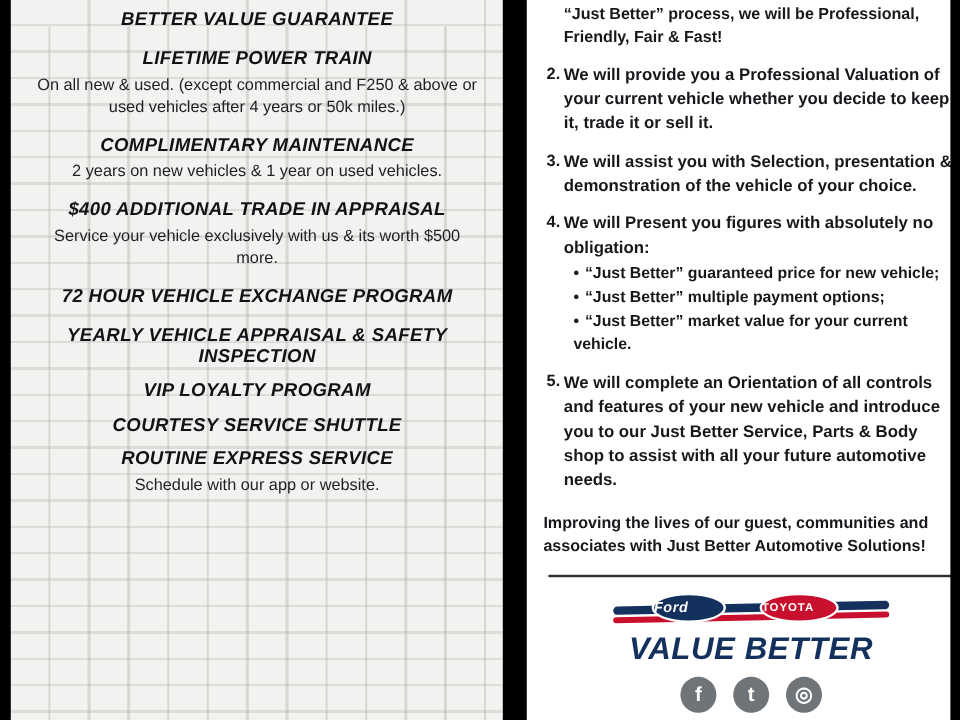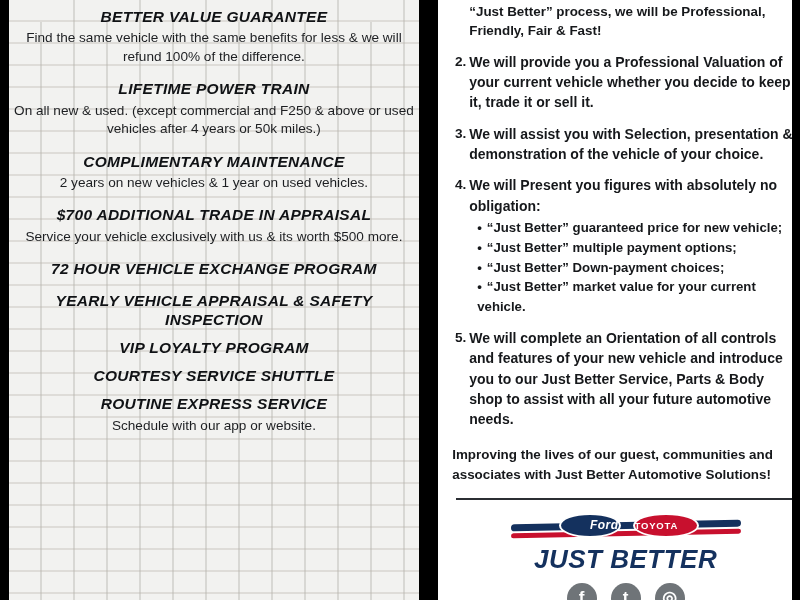--- a/index.html
+++ b/index.html
@@ -24,21 +24,21 @@
     width: 423px;
     height: 600px;
     margin-left: 9px;
     background:
       repeating-linear-gradient(
         to bottom,
         #f2f2f0 0px, #f2f2f0 20px,
         #dedcd8 20px, #dedcd8 22px
       );
     overflow: hidden;
-    padding: 0 2px;
+    padding: 0 22px;
   }
   
   .brick-seams {
     position: absolute;
     top: 0; left: 0; right: 0; bottom: 0;
     pointer-events: none;
     background-image:
       repeating-linear-gradient(to right, transparent 0 64px, rgba(180,178,172,0.55) 64px 66px);
     background-size: 132px 44px;
     opacity: .75;
@@ -162,31 +162,31 @@
     transform: skewY(-1.2deg);
     border-radius: 4px;
   }
   .swoosh.red {
     top: 21px;
     height: 5px;
     background: #c8102e;
   }
   .ford-oval {
     position: absolute;
-    left: 48px; top: 3px;
+    left: 32px; top: 3px;
     width: 62px; height: 25px;
     border-radius: 50%;
     background: #14315e;
     border: 2px solid #ffffff;
     color: #ffffff;
     font-size: 12px;
     font-style: italic;
     font-weight: bold;
     line-height: 21px;
-    text-align: right;
+    text-align: left;
     letter-spacing: .5px;
   }
   .toyota-oval {
     position: absolute;
     right: 42px; top: 3px;
     width: 66px; height: 25px;
     border-radius: 50%;
     background: #c8102e;
     border: 2px solid #ffffff;
     color: #ffffff;
@@ -228,36 +228,35 @@
 
 <div class="page">
   <div class="edge-left"></div>
 
   <div class="left-panel">
     <div class="brick-seams"></div>
     <div class="left-inner">
 
       <div class="blk">
         <h3>BETTER VALUE GUARANTEE</h3>
-        <p>Find the same vehicle with the same benefits for less &amp; we will refund 100% of the difference.</p>
       </div>
 
       <div class="blk">
         <h3>LIFETIME POWER TRAIN</h3>
         <p>On all new &amp; used.
 (except commercial and F250 &amp; above or used vehicles after 4 years or 50k miles.)</p>
       </div>
 
       <div class="blk">
         <h3>COMPLIMENTARY MAINTENANCE</h3>
         <p>2 years on new vehicles &amp; 1 year on used vehicles.</p>
       </div>
 
       <div class="blk">
-        <h3>$700 ADDITIONAL
+        <h3>$400 ADDITIONAL
 TRADE IN APPRAISAL</h3>
         <p>Service your vehicle exclusively with us &amp; its worth $500 more.</p>
       </div>
 
       <div class="blk">
         <h3>72 HOUR VEHICLE
 EXCHANGE PROGRAM</h3>
       </div>
 
       <div class="blk tight">
@@ -298,21 +297,20 @@
         <div class="txt">We will assist you with Selection, presentation &amp; demonstration of the vehicle of your choice.</div>
       </div>
 
       <div class="item">
         <div class="num">4.</div>
         <div style="flex:1 1 auto;">
           <div class="txt">We will Present you figures with absolutely no obligation:</div>
           <div class="sub">
             <div>“Just Better” guaranteed price for new vehicle;</div>
             <div>“Just Better” multiple payment options;</div>
-            <div>“Just Better” Down-payment choices;</div>
             <div>“Just Better” market value for your current vehicle.</div>
           </div>
         </div>
       </div>
 
       <div class="item">
         <div class="num">5.</div>
         <div class="txt">We will complete an Orientation of all controls and features of your new vehicle and introduce you to our Just Better Service, Parts &amp; Body shop to assist  with all your future automotive needs.</div>
       </div>
 
@@ -320,21 +318,21 @@
 
       <div class="rule"></div>
 
       <div class="logo-wrap">
         <div class="logo-badges">
           <div class="swoosh"></div>
           <div class="swoosh red"></div>
           <div class="ford-oval">Ford</div>
           <div class="toyota-oval">TOYOTA</div>
         </div>
-        <div class="logo-tag">JUST BETTER</div>
+        <div class="logo-tag">VALUE BETTER</div>
         <div class="socials">
           <div class="social">f</div>
           <div class="social">t</div>
           <div class="social">◎</div>
         </div>
       </div>
 
     </div>
   </div>
 

